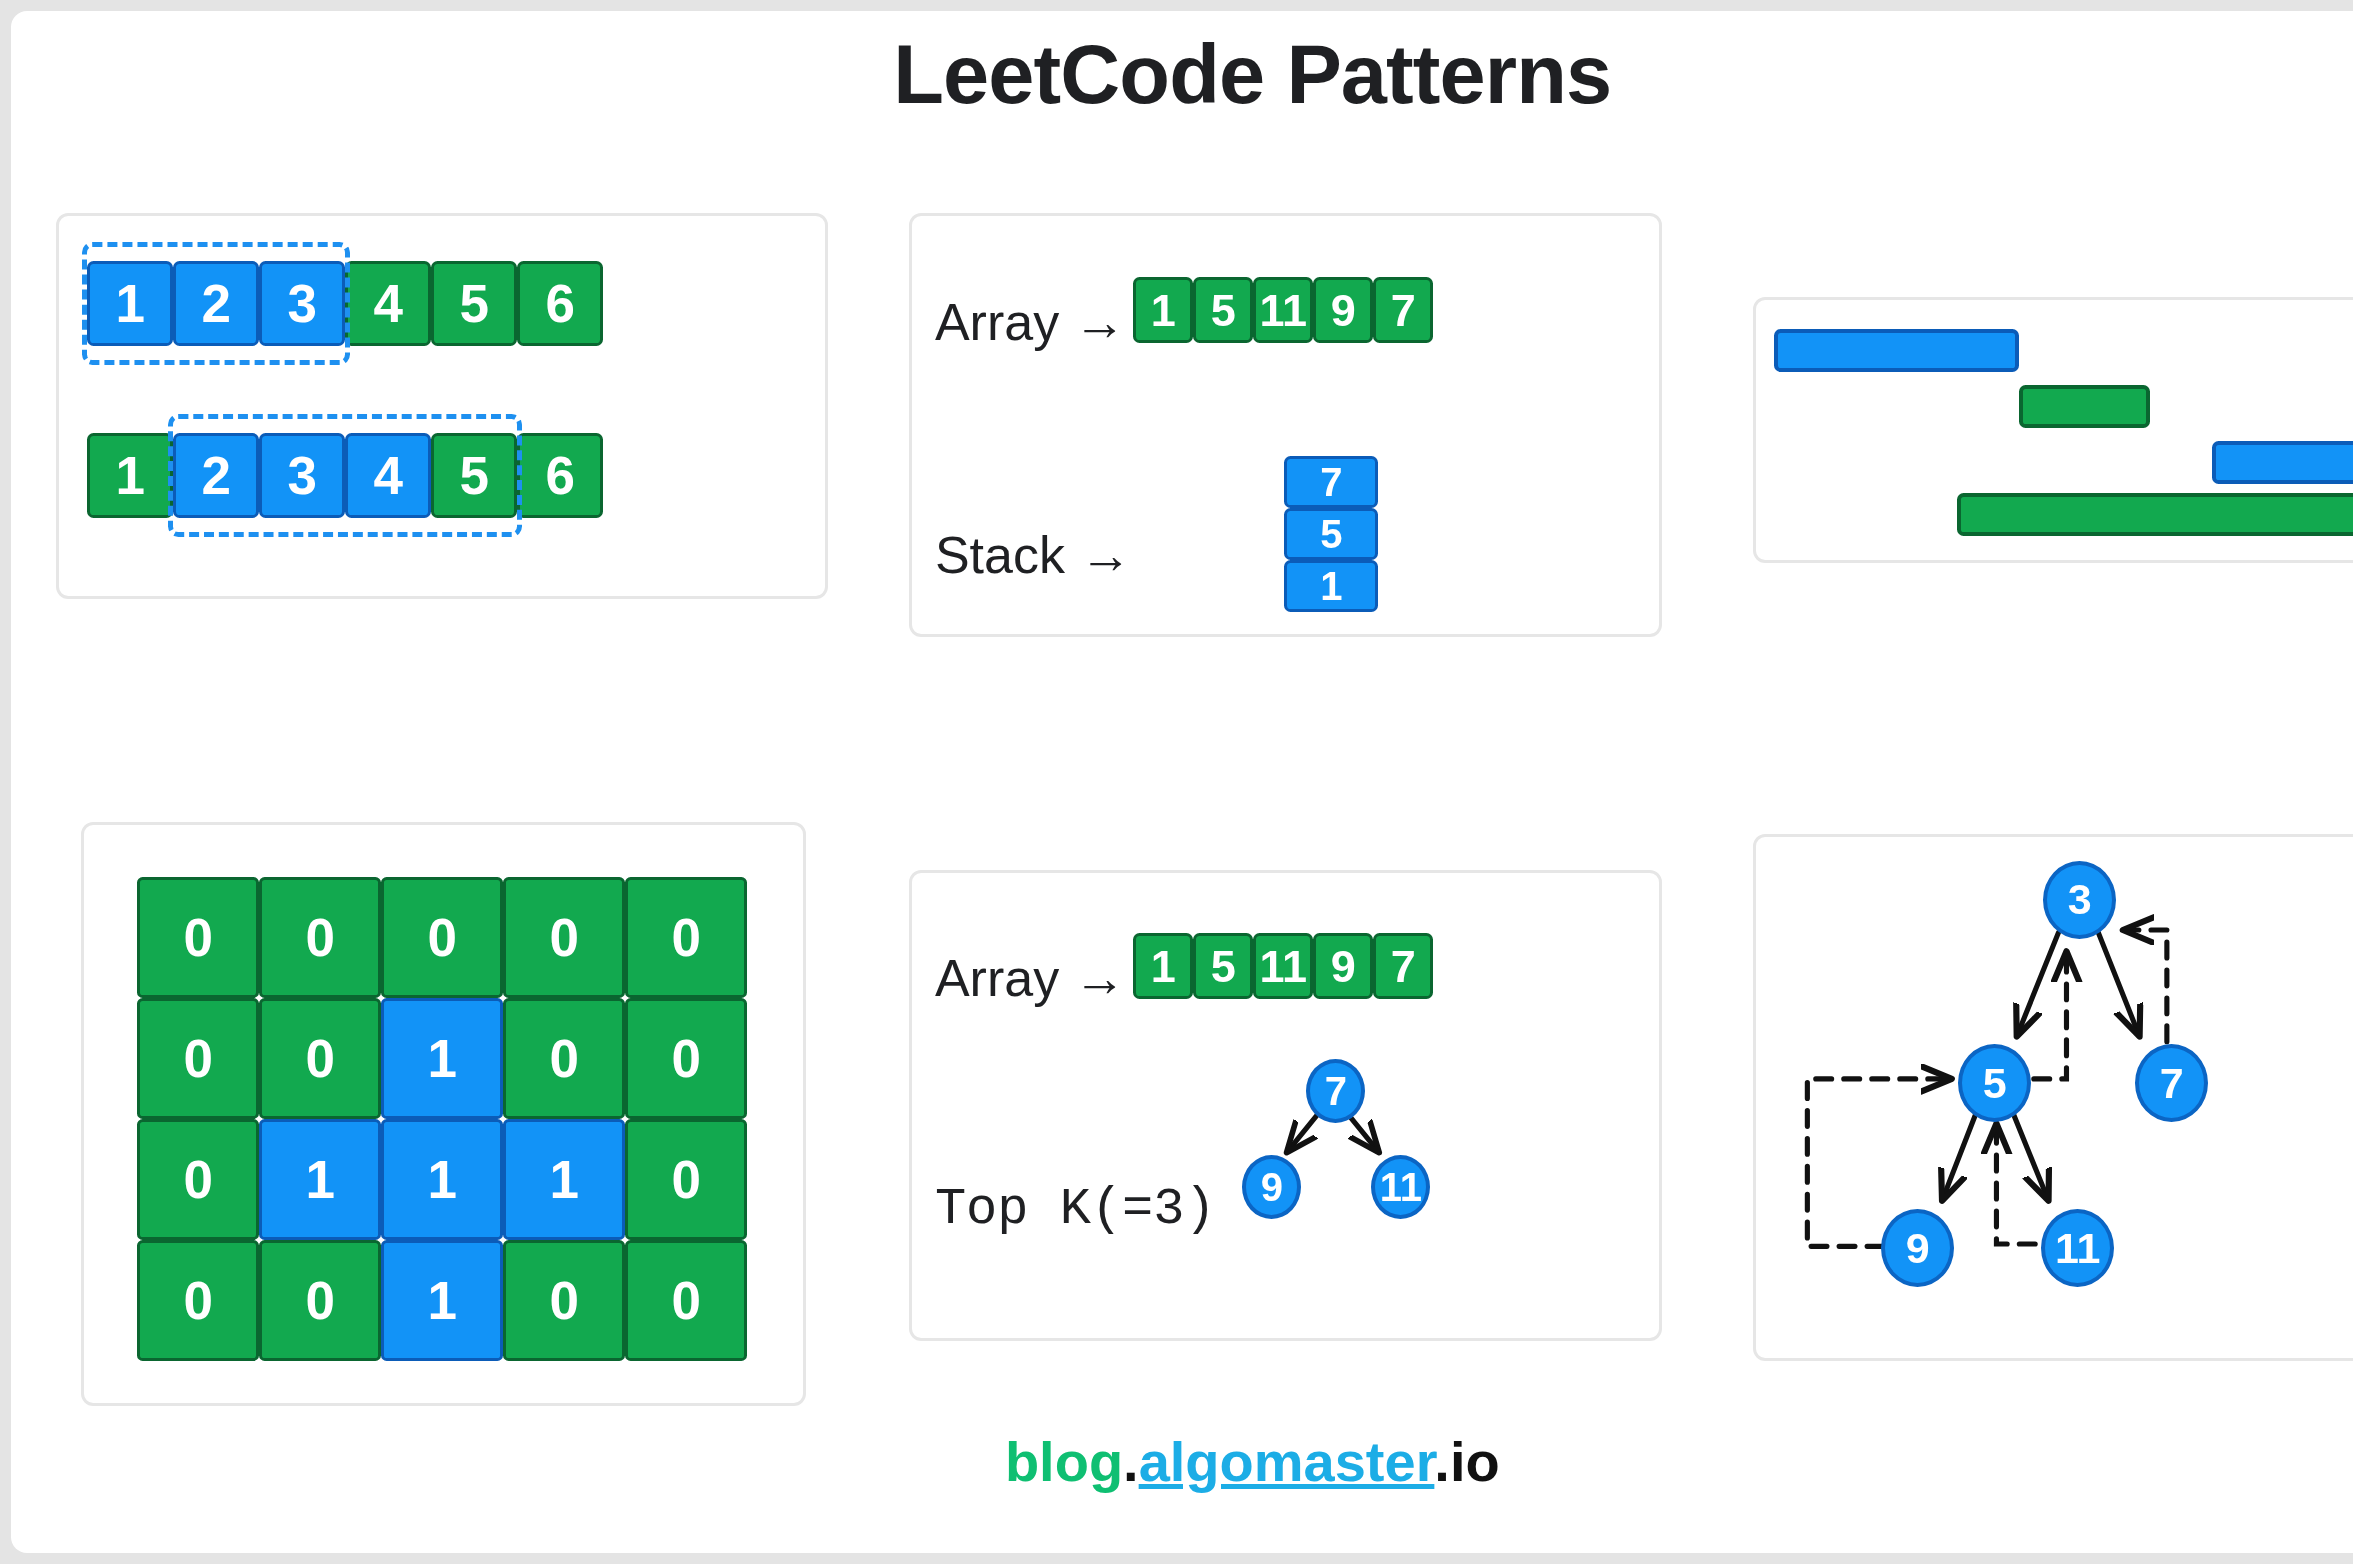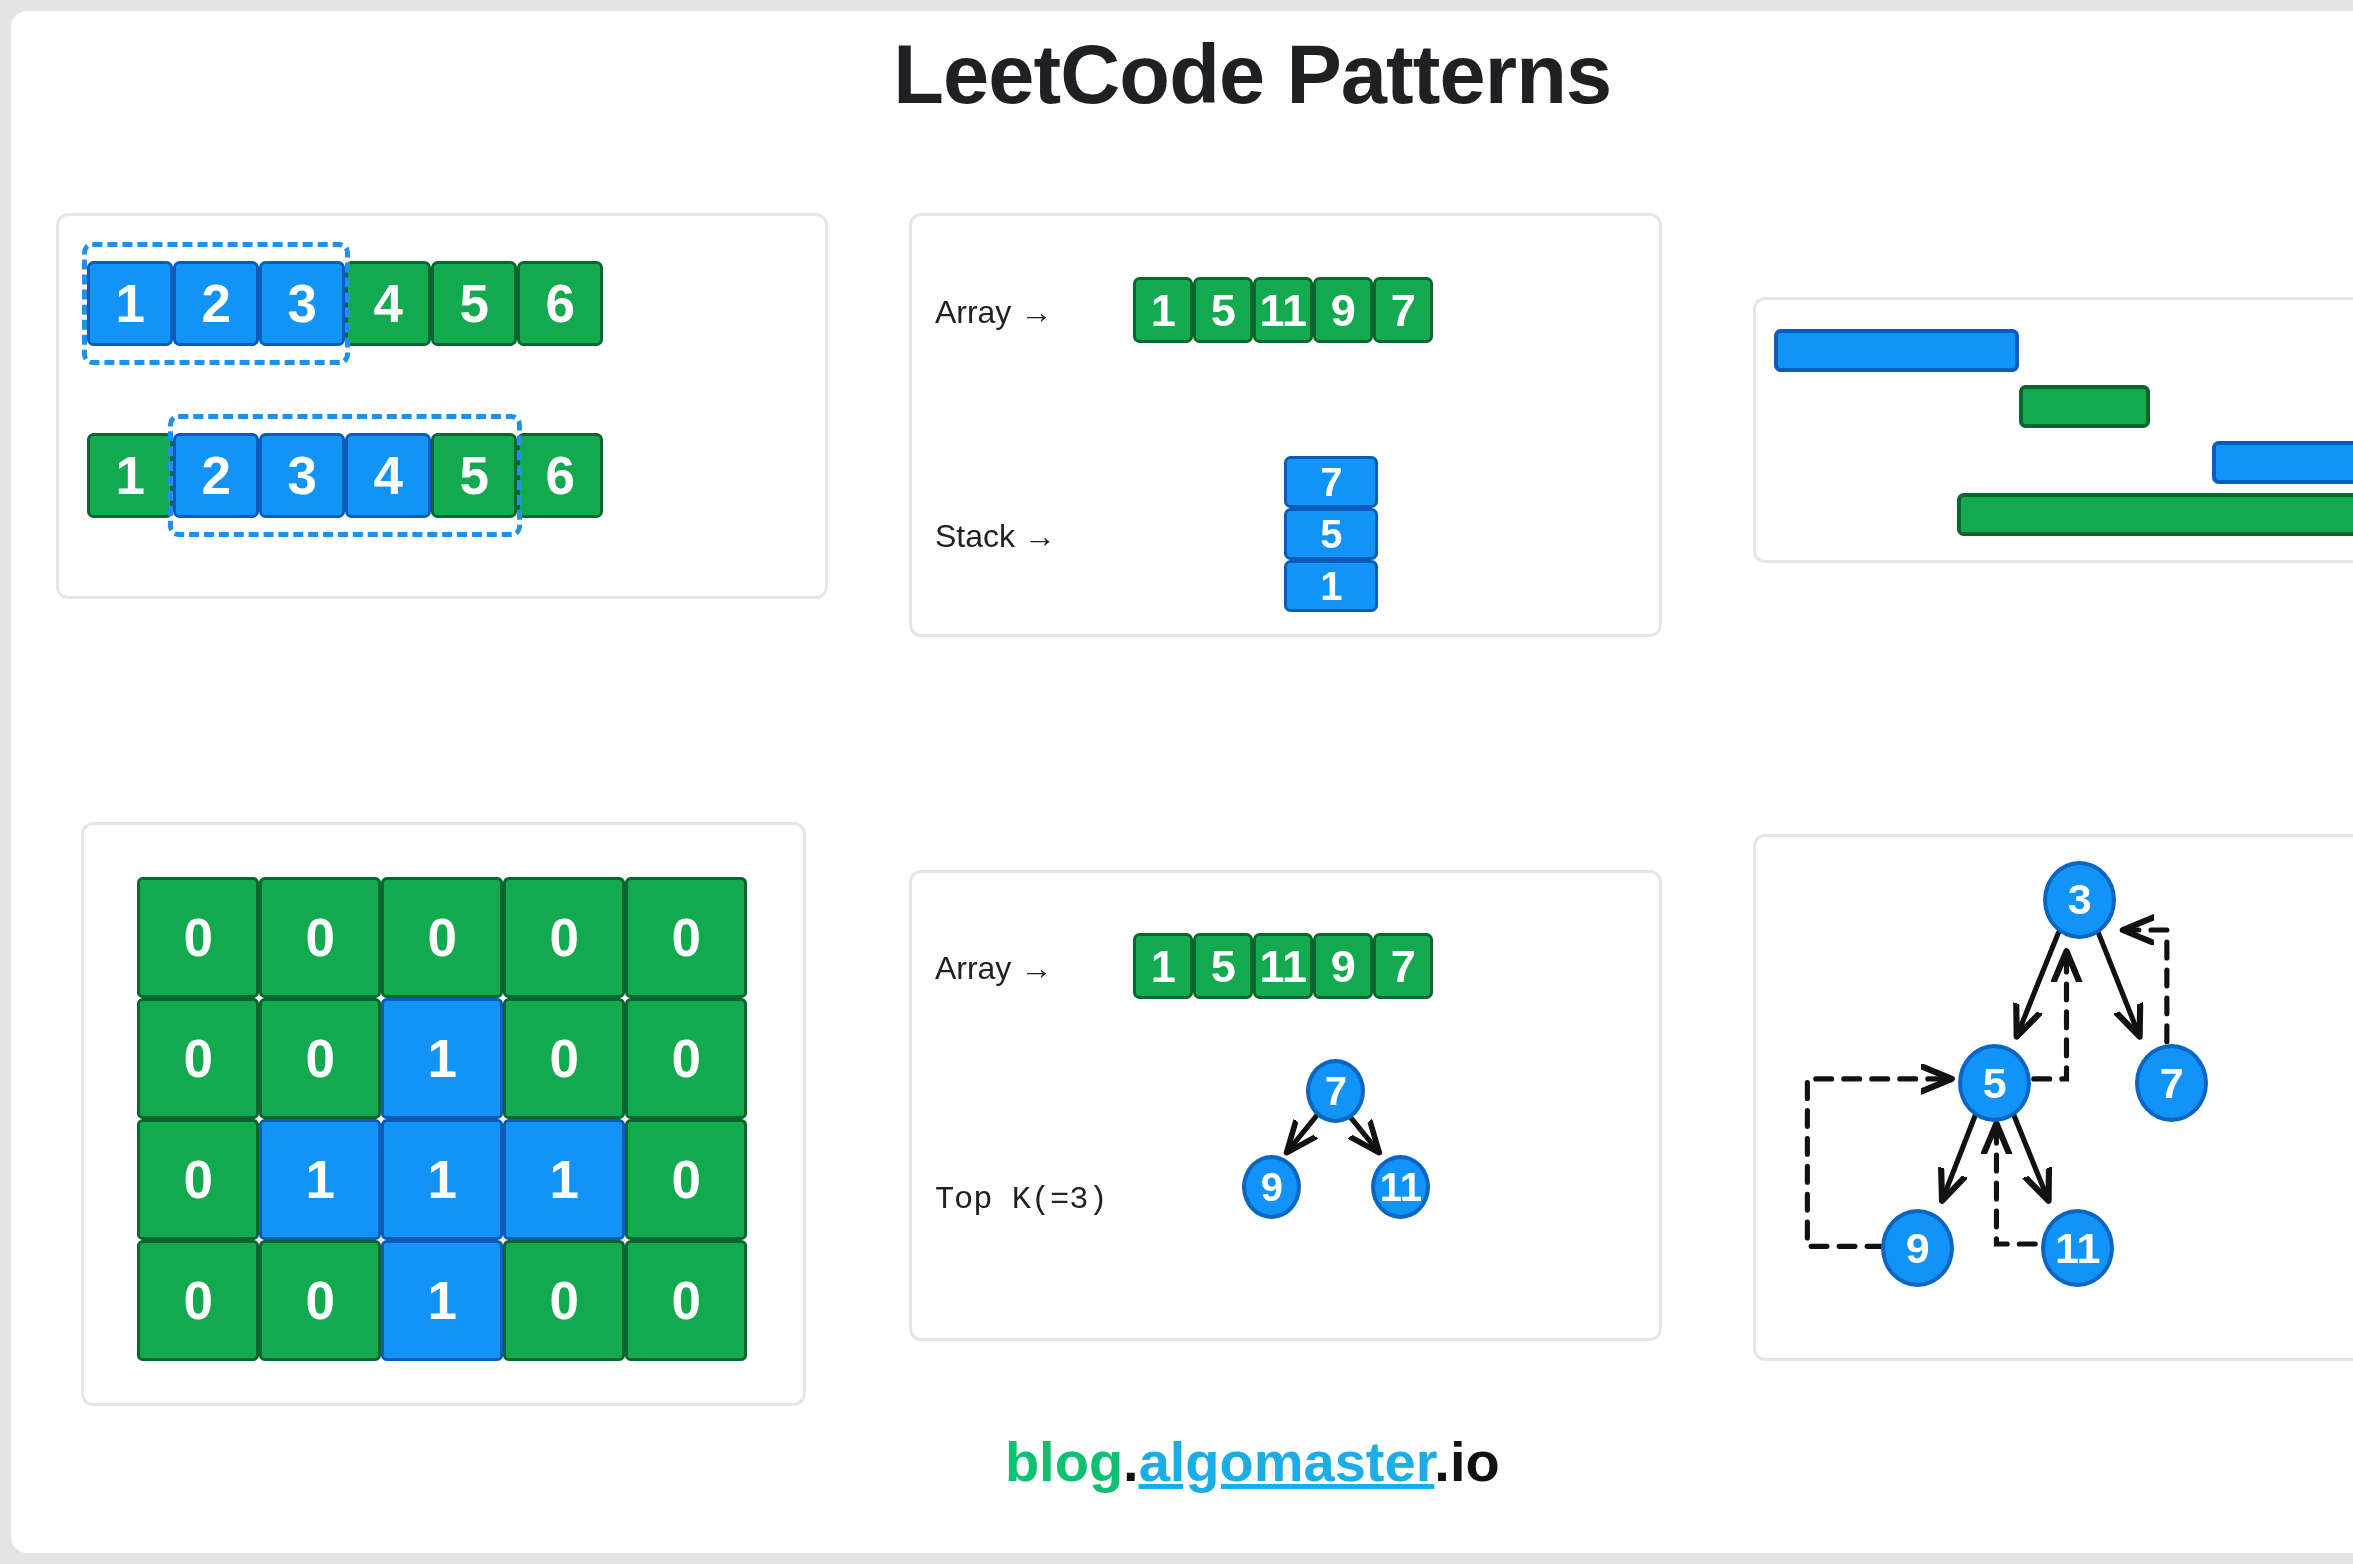--- a/index.html
+++ b/index.html
@@ -60,25 +60,25 @@
     box-sizing:border-box;
     pointer-events:none;
   }
   #sw-bracket-1{left:22.6px;top:26px;width:268px;height:123px;}
   #sw-bracket-2{left:109px;top:198px;width:354px;height:123px;}
 
   
   #panel-stack{left:898px;top:202px;width:753px;height:424px;}
   .lbl{
     position:absolute;
-    font-size:32px;color:#1f2023;
+    font-size:52px;color:#1f2023;
     white-space:nowrap;line-height:1;
   }
   #stack-array-label{left:22.6px;top:80px;}
-  #stack-label{left:22.6px;top:304px;}
+  #stack-label{left:22.6px;top:313px;}
   #stack-array-row{position:absolute;left:221px;top:61px;display:flex;}
   #stack-array-row .cell{width:60px;height:66px;font-size:45px;}
   #stack-col{position:absolute;left:372px;top:240px;display:flex;flex-direction:column;}
   #stack-col .cell{width:94px;height:52px;font-size:40px;}
 
   
   #panel-intervals{left:1742px;top:286px;width:697px;height:266px;}
   .interval-bar{
     position:absolute;height:43px;border-radius:6.6px;box-sizing:border-box;
   }

